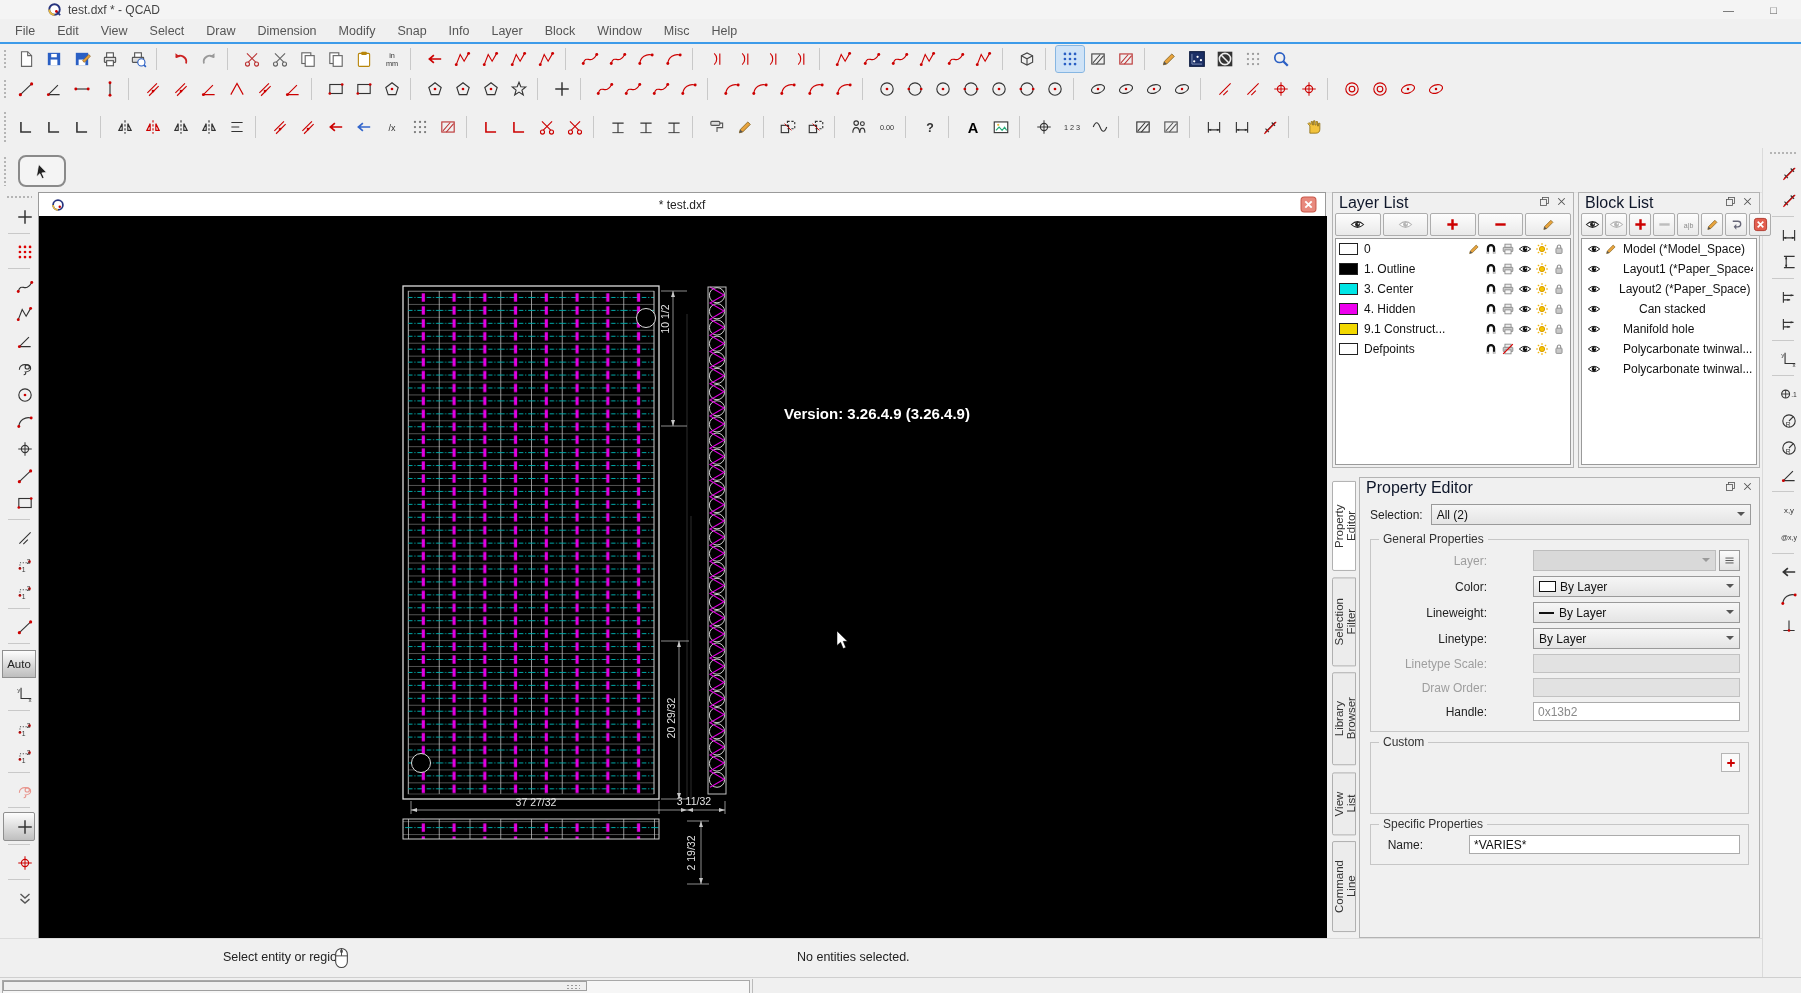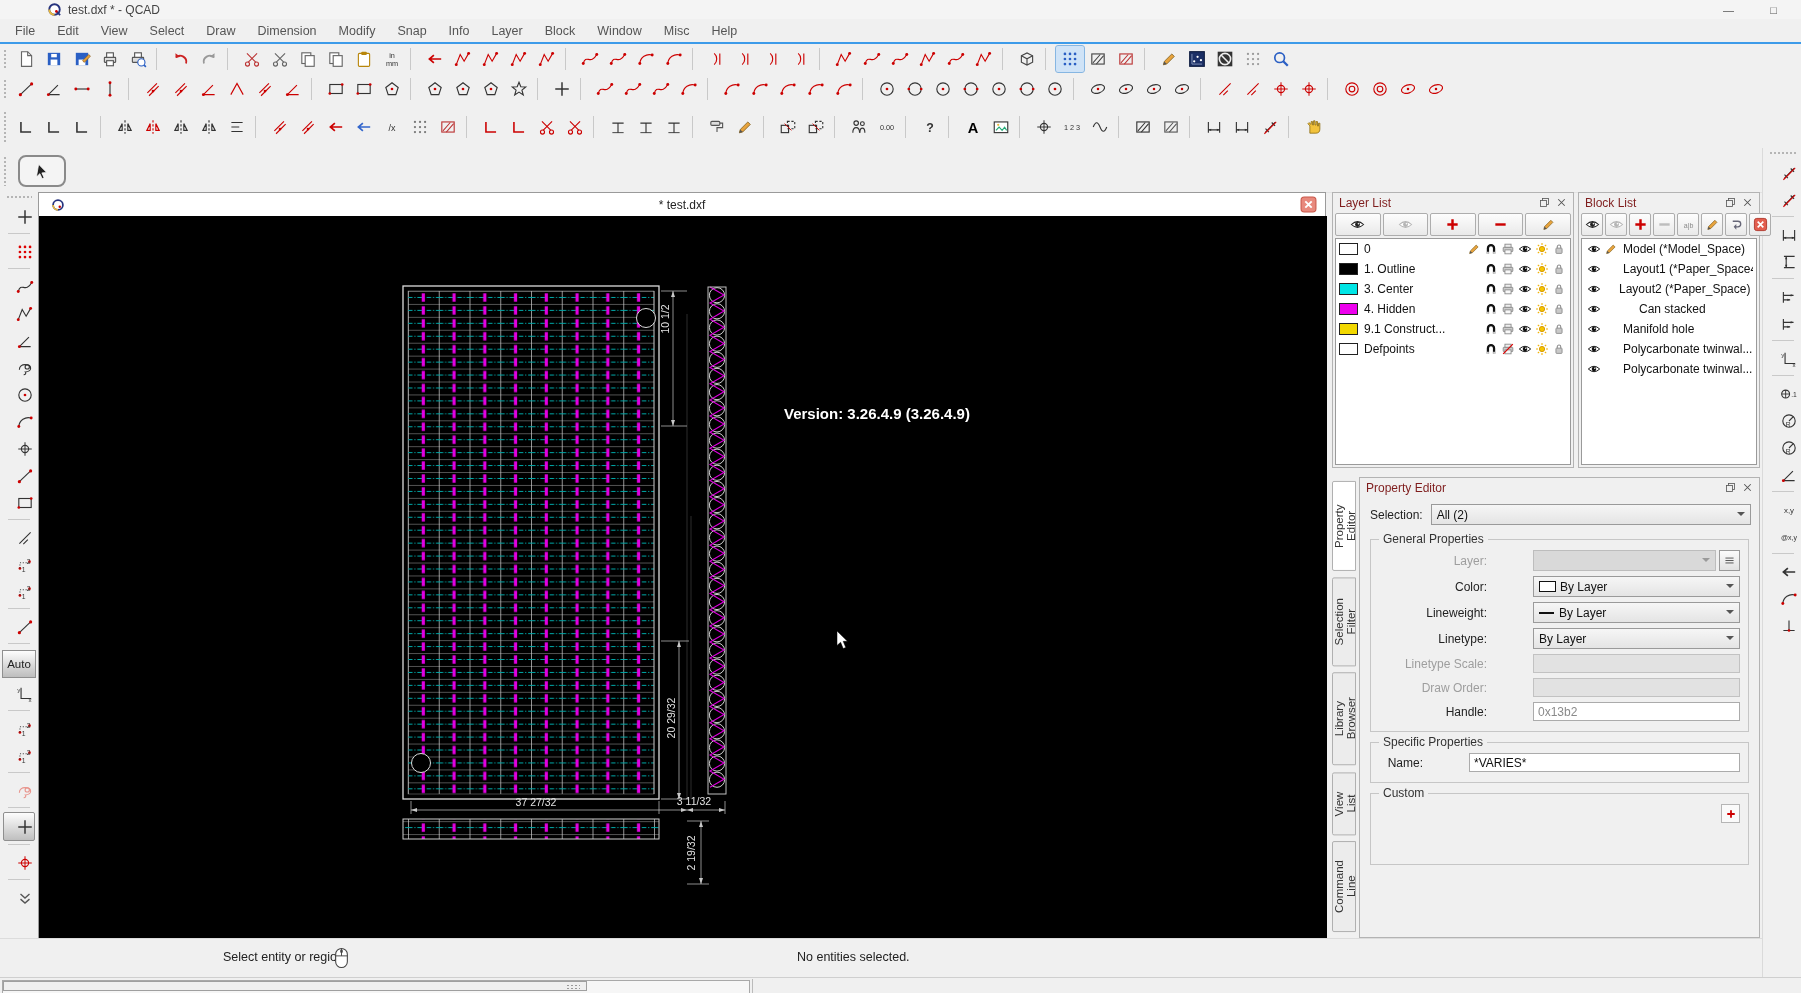--- a/index.html
+++ b/index.html
@@ -50,21 +50,21 @@
             border-bottom:1px solid #a21caf;display:flex;align-items:center;}
   .mdititle .mlogo{width:14px;height:14px;margin-left:12px;}
   .mdititle .mtext{position:absolute;left:0;right:0;text-align:center;font-size:12px;color:#222;}
   .mdiclose{position:absolute;right:8px;top:3px;width:17px;height:17px;}
   #cad{position:absolute;left:0;top:23px;}
   
   .panel{position:absolute;background:#f0f0f0;border:1px solid #b3b3b3;box-sizing:border-box;
          display:flex;flex-direction:column;}
   #layerpanel{left:1332px;top:192px;width:242px;height:276px;}
   #blockpanel{left:1578px;top:192px;width:182px;height:276px;}
-  .ptitle{height:18px;display:flex;align-items:center;padding:1px 4px 0 6px;font-size:12px;color:#7f1d1d;}
+  .ptitle{height:18px;display:flex;align-items:flex-start;padding:1px 4px 0 6px;font-size:16px;color:#0f172a;}
   .ptitle .sp{flex:1;}
   .pticon{width:14px;height:14px;margin-left:3px;color:#555;}
   .pticon svg{width:13px;height:13px;}
   .ptb{display:flex;padding:1px 2px;gap:2px;}
   .ptbtn{flex:1;height:21px;border:1px solid #adadad;background:linear-gradient(#fdfdfd,#e9e9e9);
          display:flex;align-items:center;justify-content:center;border-radius:2px;}
   .ptbtn svg{width:15px;height:15px;}
   #blockpanel .ptbtn{flex:none;width:20px;}
   .plist{flex:1;margin:1px 2px 2px 2px;background:#fff;border:1px solid #9a9a9a;overflow:hidden;}
   .lrow{height:20px;display:flex;align-items:center;padding:0 3px;}
@@ -1701,39 +1701,39 @@
       </div>
       <div class="frow" style="margin-bottom:2px;">
         <span class="flabel">Handle:</span>
         <div class="fctl">
               <div class="tinput gray">
           <span>0x13b2</span>
         </div>
             </div>
       </div>
     </div>
+    <div class="group" style="height:52px">
+      <span class="glabel">Custom</span>
+      <div style="display:flex;justify-content:flex-end;">
+        <div class="plusbtn">
+          <svg viewBox="0 0 16 16">
+                <path d="M8 3v10M3 8h10" stroke="#c00" stroke-width="2.4"></path>
+              </svg>
+        </div>
+      </div>
+    </div>
     <div class="group">
       <span class="glabel">Specific Properties</span>
       <div class="frow" style="margin-bottom:2px;">
         <span class="flabel" style="width:44px">Name:</span>
         <div class="fctl">
               <div class="tinput">
           <span>*VARIES*</span>
         </div>
             </div>
-      </div>
-    </div>
-    <div class="group" style="height:52px">
-      <span class="glabel">Custom</span>
-      <div style="display:flex;justify-content:flex-end;">
-        <div class="plusbtn">
-          <svg viewBox="0 0 16 16">
-                <path d="M8 3v10M3 8h10" stroke="#c00" stroke-width="2.4"></path>
-              </svg>
-        </div>
       </div>
     </div>
   </div>
 </div>
 
 <div id="statusbar">
   <span class="hint">Select entity or region</span>
   <svg class="mouseicon" viewBox="0 0 16 22">
     <rect x="2.5" y="2" width="11" height="18" rx="5.5" fill="#fff" stroke="#444"></rect>
     <path d="M8 2v7M2.5 9h11" stroke="#444" stroke-width="0.9" fill="none"></path>

